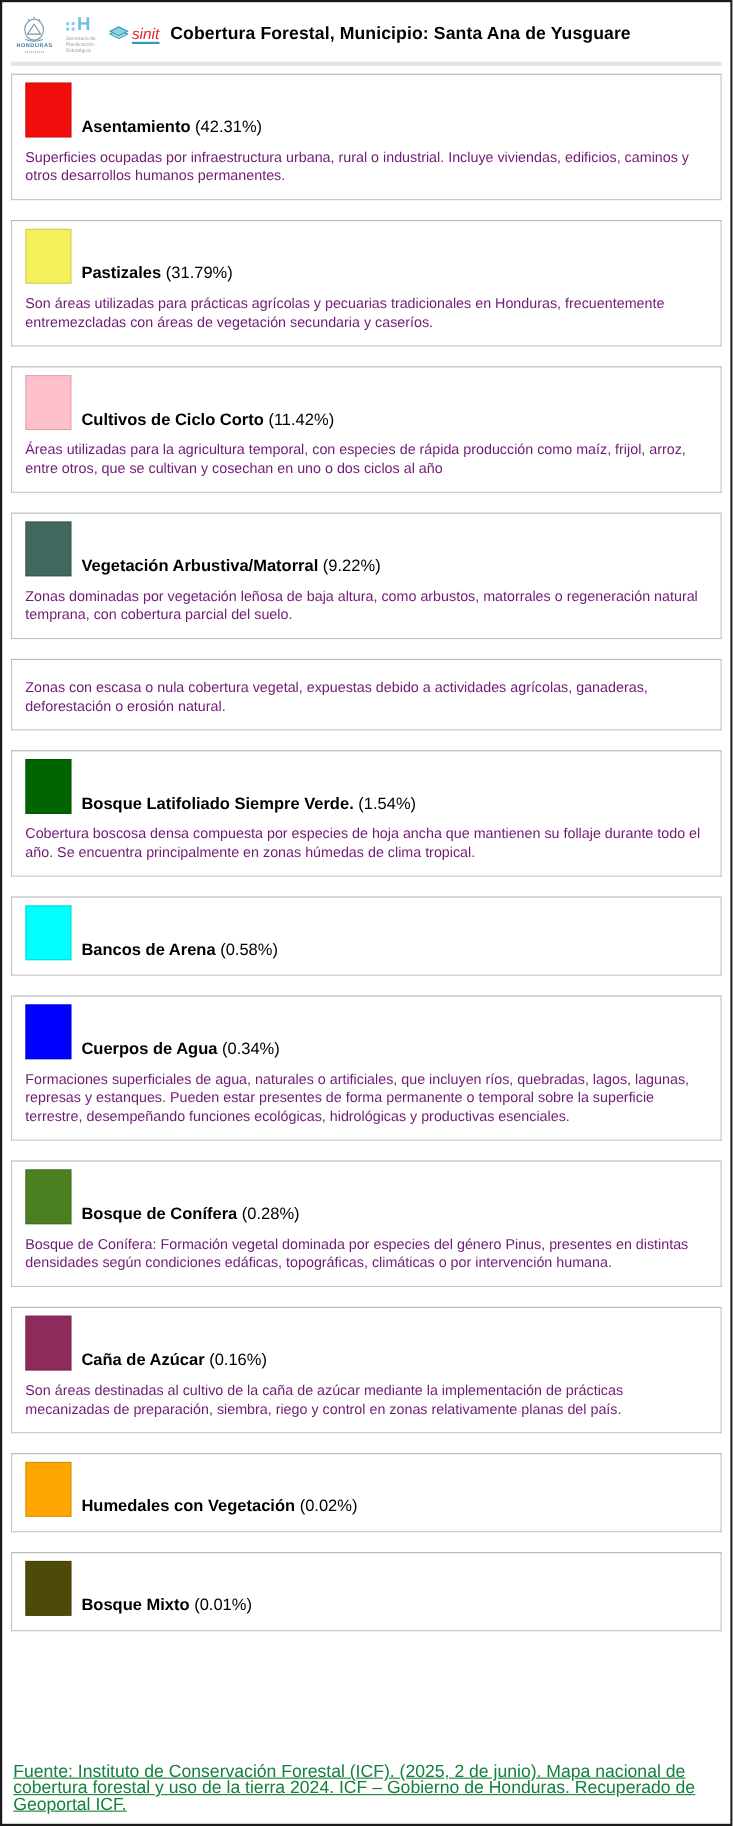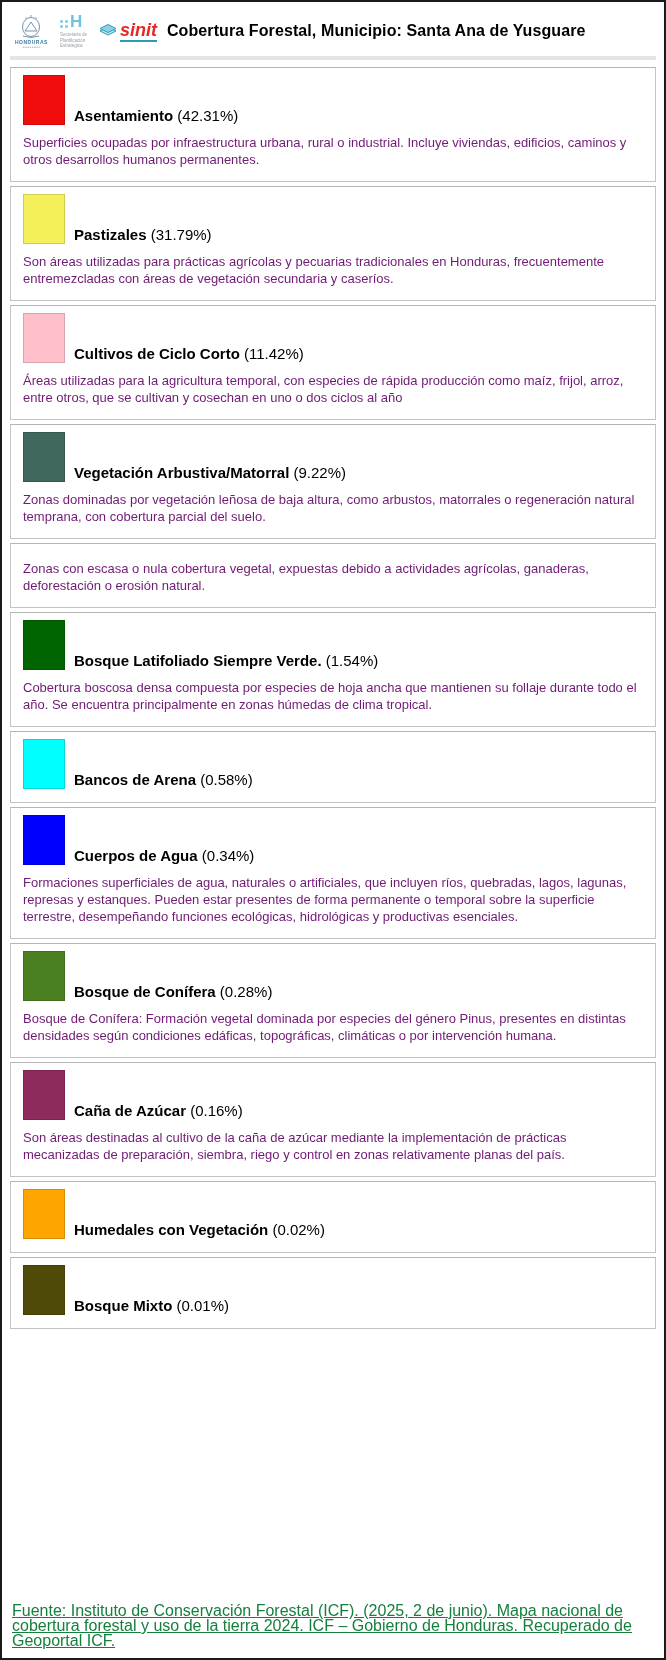--- a/index.html
+++ b/index.html
@@ -18,25 +18,25 @@
   .logo-honduras .cap { font-size:5px; font-weight:bold; color:#3d7ba6; letter-spacing:.5px; margin-top:1px; }
   .logo-honduras .motto { font-size:3px; color:#9ab4c6; margin-top:1px; }
   .logo-spe { align-items:flex-start; }
   .spe-top { display:flex; align-items:flex-end; gap:2px; }
   .spe-dots { display:grid; grid-template-columns:3px 3px; grid-gap:2px; margin-bottom:2px; }
   .spe-dots i { width:3px; height:3px; background:#8fd0e8; border-radius:1px; }
   .spe-h { font-size:17px; font-weight:bold; color:#6fc2e0; }
   .spe-lines { margin-top:2px; }
   .spe-lines div { font-size:4.5px; color:#9aa0a6; line-height:1.3; white-space:nowrap; }
   .logo-sinit { flex-direction:row; align-items:center; gap:3px; }
-  .sinit-word { font-size:18px; font-weight:bold; color:#e8262a; font-style:italic; line-height:1; border-bottom:2px solid #2e9bb5; padding-bottom:1px; }
+  .sinit-word { font-size:14px; font-weight:normal; color:#e8262a; font-style:italic; line-height:1; border-bottom:2px solid #2e9bb5; padding-bottom:1px; }
   h1 { font-size:16px; font-weight:bold; letter-spacing:.1px; white-space:nowrap; }
   .divider { height:4px; background:#e4e4e4; margin:2px 0 7px; flex:0 0 auto; }
   
-  main { display:flex; flex-direction:column; gap:4px; flex:0 0 auto; }
+  main { display:flex; flex-direction:column; gap:18px; flex:0 0 auto; }
   .card { border:1px solid #c3c3c3; border-top-color:#b5b5b5; background:#fff; padding:7px 12px 13px; }
   .row { display:flex; align-items:flex-end; gap:9px; }
   .swatch { width:42px; height:50px; border:1px solid rgba(0,0,0,.15); flex:0 0 auto; }
   .title { font-size:15px; line-height:1; margin-bottom:2px; }
   .title .label { font-weight:bold; }
   .title .pct { font-weight:normal; }
   .desc { font-size:13px; line-height:17px; margin-top:9px; max-width:632px; color:#701a75; }
   
   footer { margin-top:auto; padding:10px 2px 2px; }
   footer p { font-size:16px; line-height:15px; color:#15803d; max-width:645px;text-decoration:underline; }

